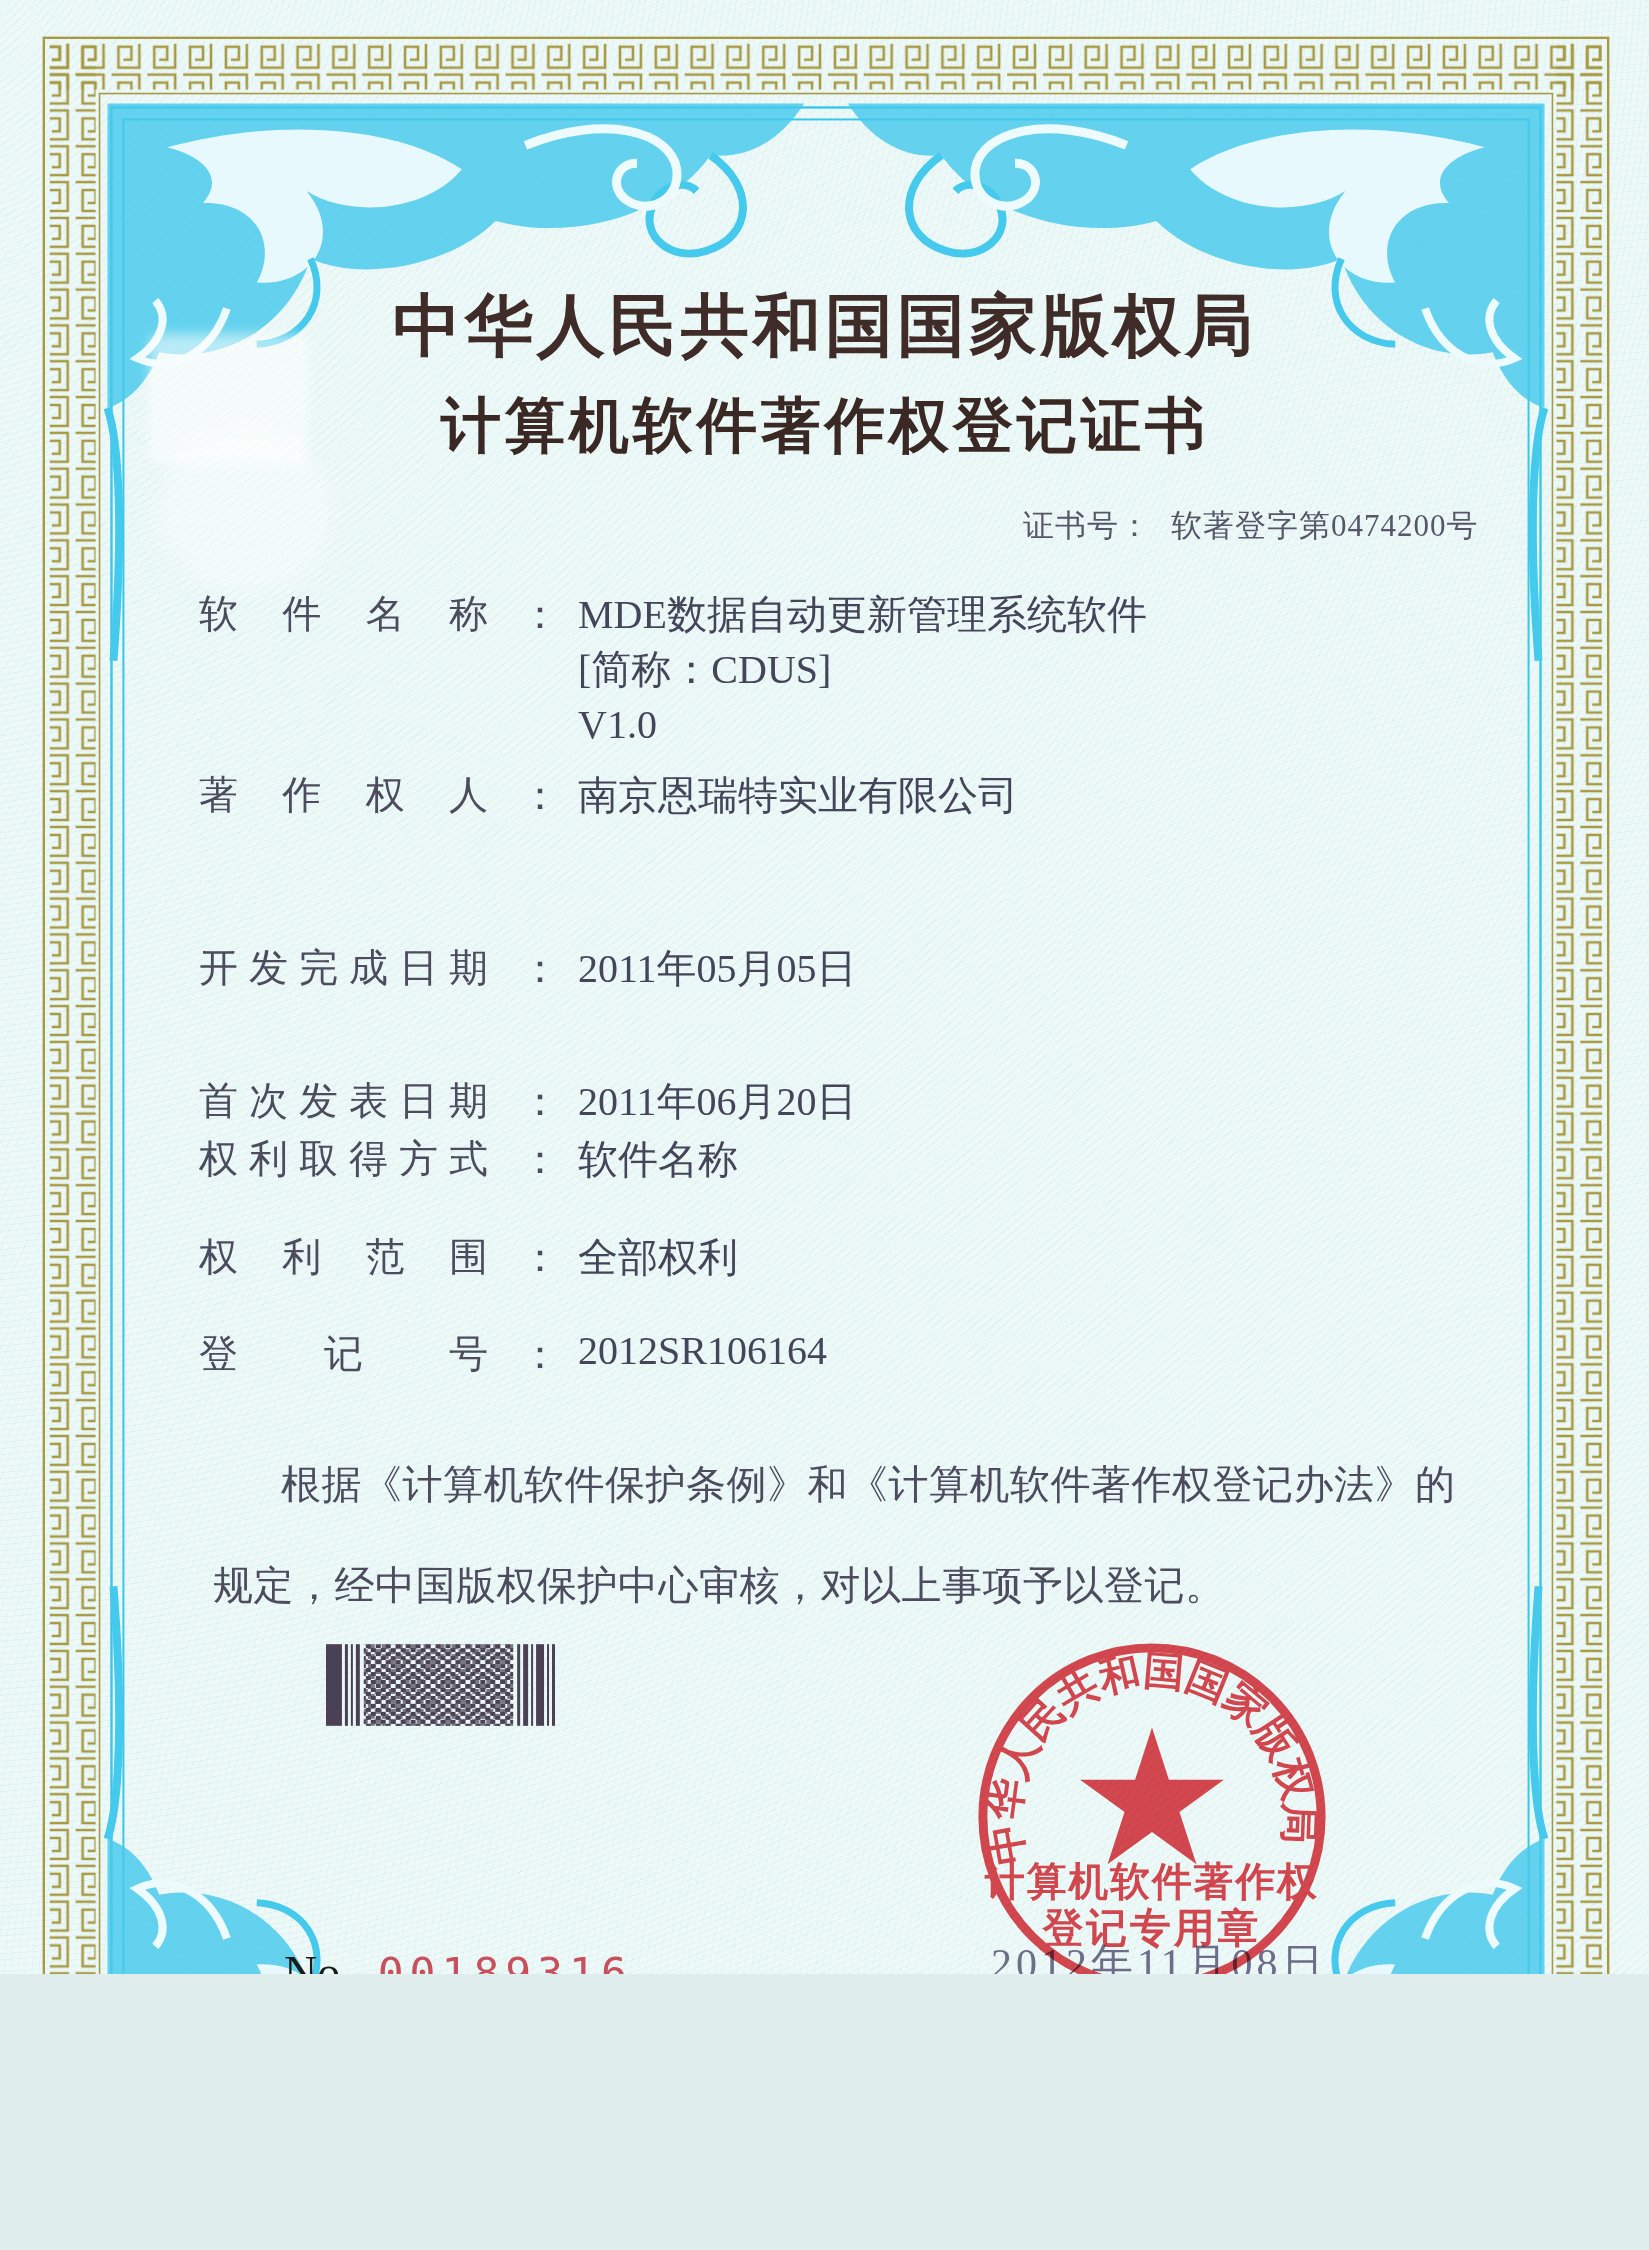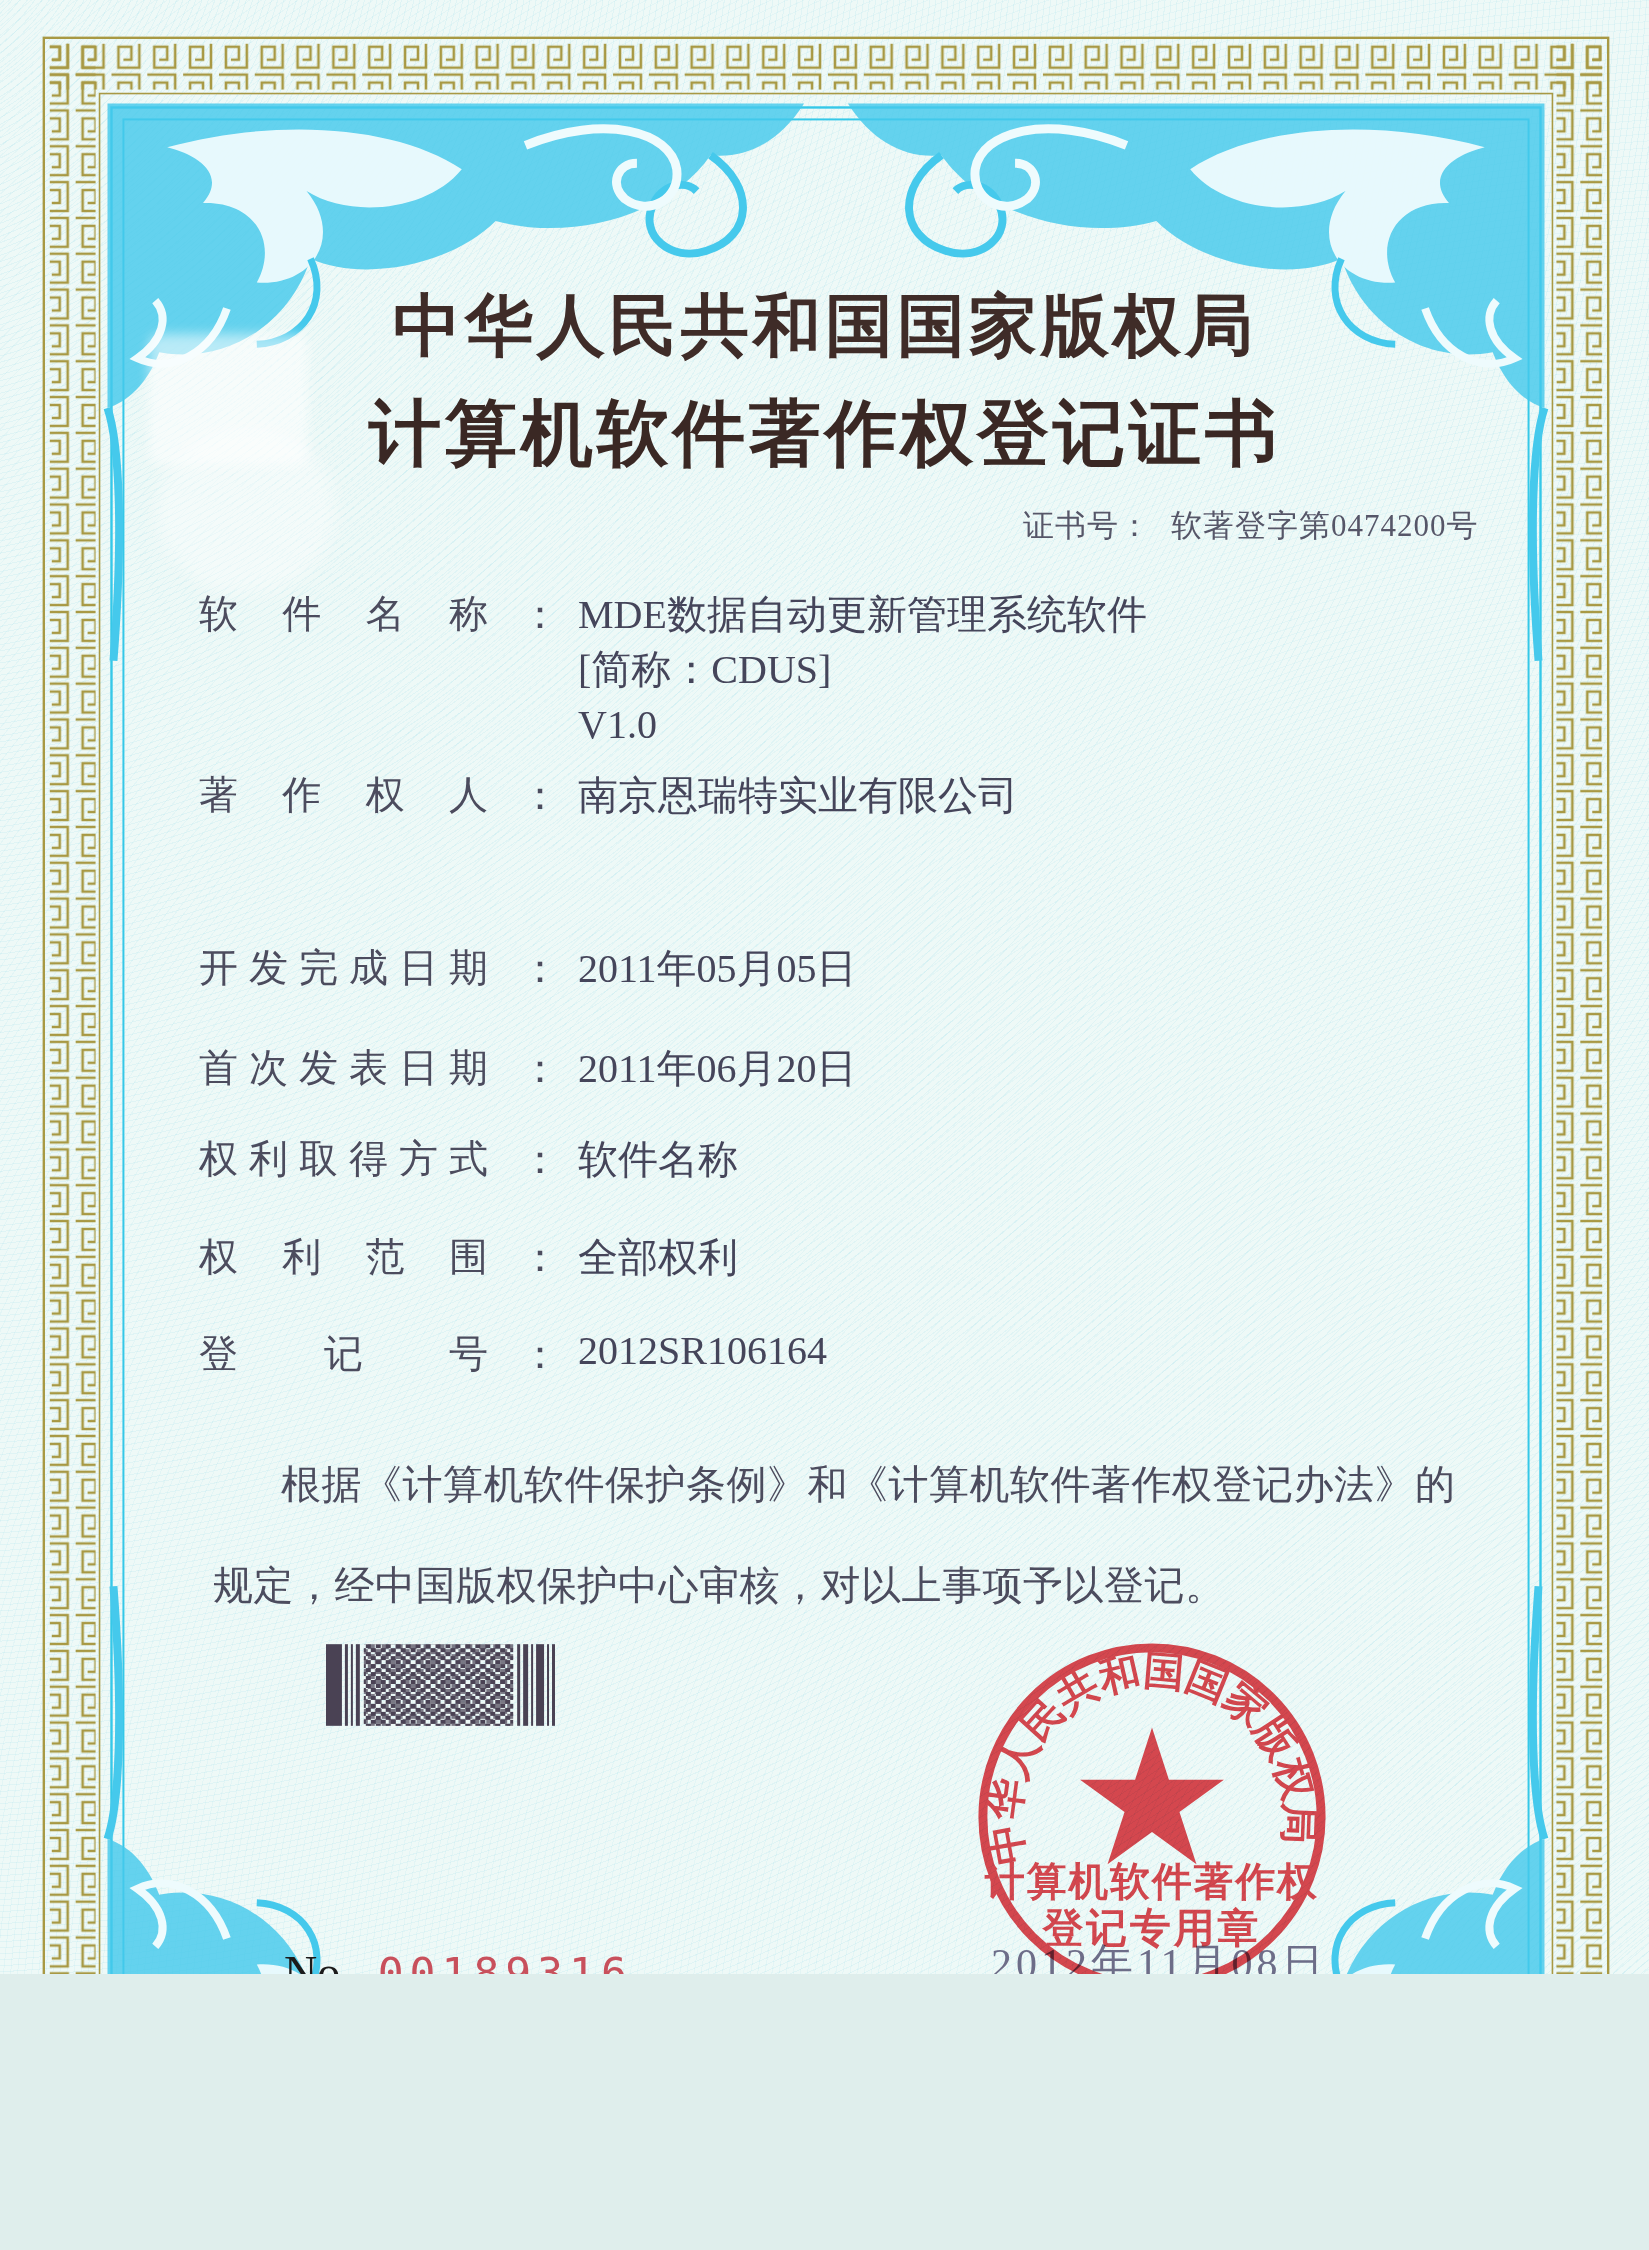--- a/index.html
+++ b/index.html
@@ -20,34 +20,34 @@
   .frame-svg{left:0;top:0;z-index:1;pointer-events:none;}
   
   .emboss-a{left:149px;top:334px;width:159px;height:131px;border-radius:12px;
     background:rgba(255,255,255,.55);filter:blur(6px);z-index:2;}
   .emboss-b{left:157px;top:426px;width:179px;height:169px;border-radius:50%;
     background:rgba(255,255,255,.38);filter:blur(9px);z-index:2;}
   .content{position:absolute;inset:0;z-index:4;}
   .title-authority{left:0;right:0;top:281px;text-align:center;
     font-size:68px;letter-spacing:4px;font-weight:600;color:#3f2c28;}
   .title-cert{left:0;right:0;top:386px;text-align:center;
-    font-size:72px;letter-spacing:4px;font-weight:700;color:#3a2824;}
+    font-size:60px;letter-spacing:4px;font-weight:700;color:#3a2824;}
   .certno{left:1023px;top:505px;font-size:31px;color:#565668;letter-spacing:1px;}
   .certno .val{margin-left:20px;}
   .row{position:absolute;left:199px;display:flex;align-items:flex-start;
     font-size:40px;color:#4c4c5e;gap:32px;}
   .row .lbl{display:inline-block;width:289px;font-size:39px;
     text-align:justify;text-align-last:justify;text-justify:inter-character;}
   .row .colon{width:26px;}
   .row .val{color:#45455a;}
   .row .vstack div{line-height:55px;}
   .r-name{top:587px;}
   .r-owner{top:768px;}
   .r-dev{top:941px;}
-  .r-pub{top:1041px;}
+  .r-pub{top:1074px;}
   .r-acq{top:1132px;}
   .r-scope{top:1230px;}
   .r-reg{top:1327px;}
   .stmt1{left:281px;top:1457px;font-size:40px;color:#4c4c5e;letter-spacing:0.5px;}
   .stmt2{left:213px;top:1558px;font-size:40px;color:#4c4c5e;letter-spacing:0.5px;}
   .barcode{left:326px;top:1644px;z-index:4;}
   .serial{left:284px;top:1946px;font-size:46px;color:#1b1b1b;z-index:4;}
   .serial .num{font-family:"DejaVu Sans Mono",monospace;font-size:43px;
     color:#c8505c;letter-spacing:6px;margin-left:26px;font-weight:400;}
   .stamp-date{left:991px;top:1936px;font-size:42px;color:#6d6d88;

